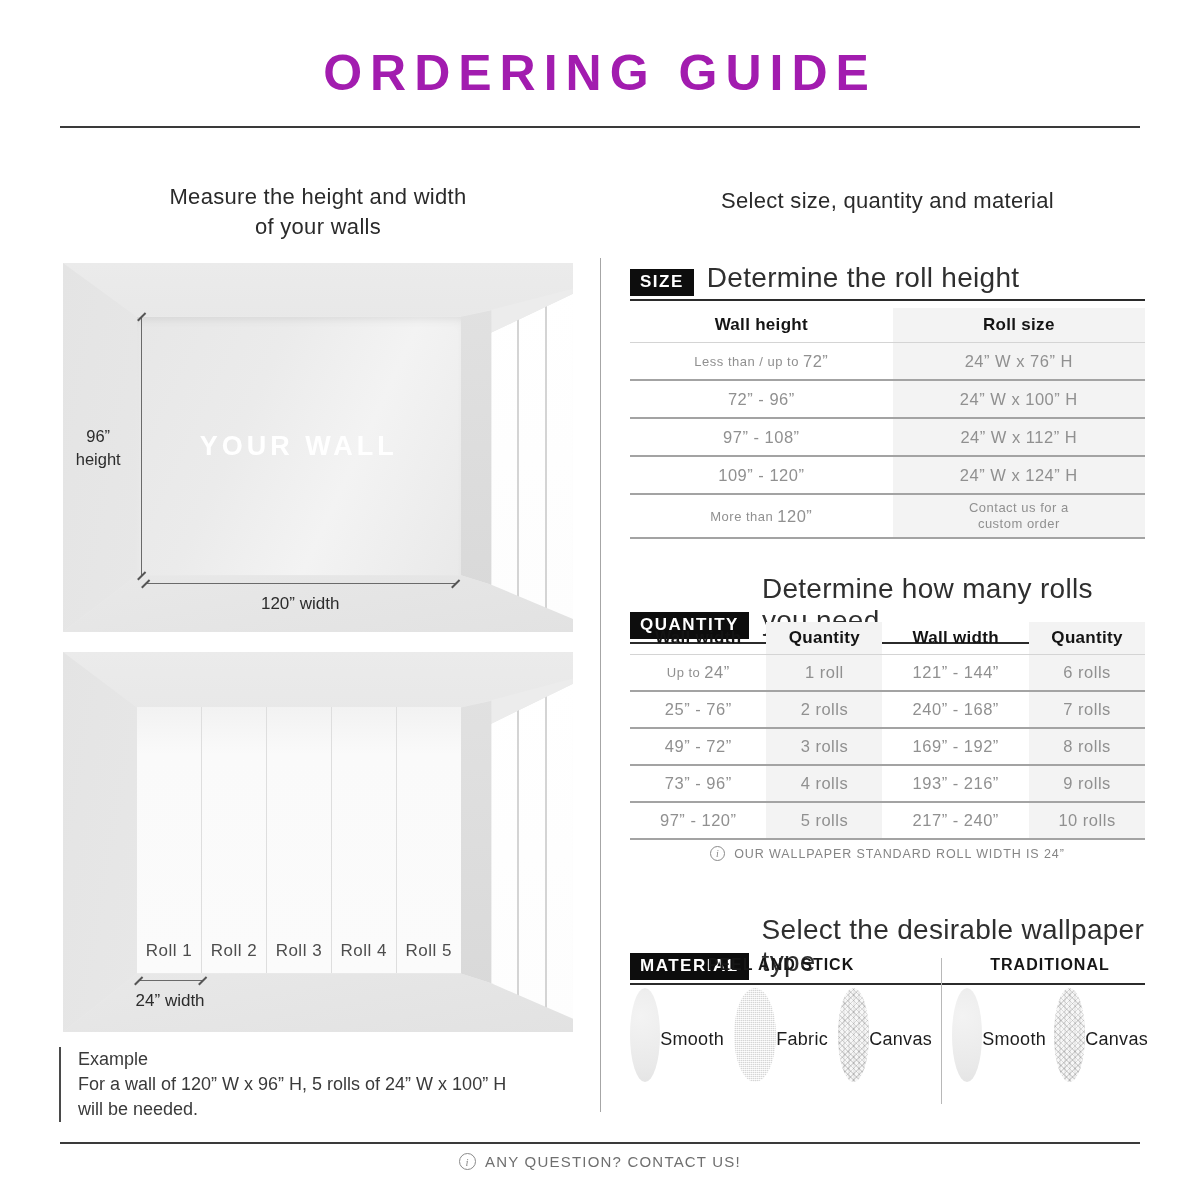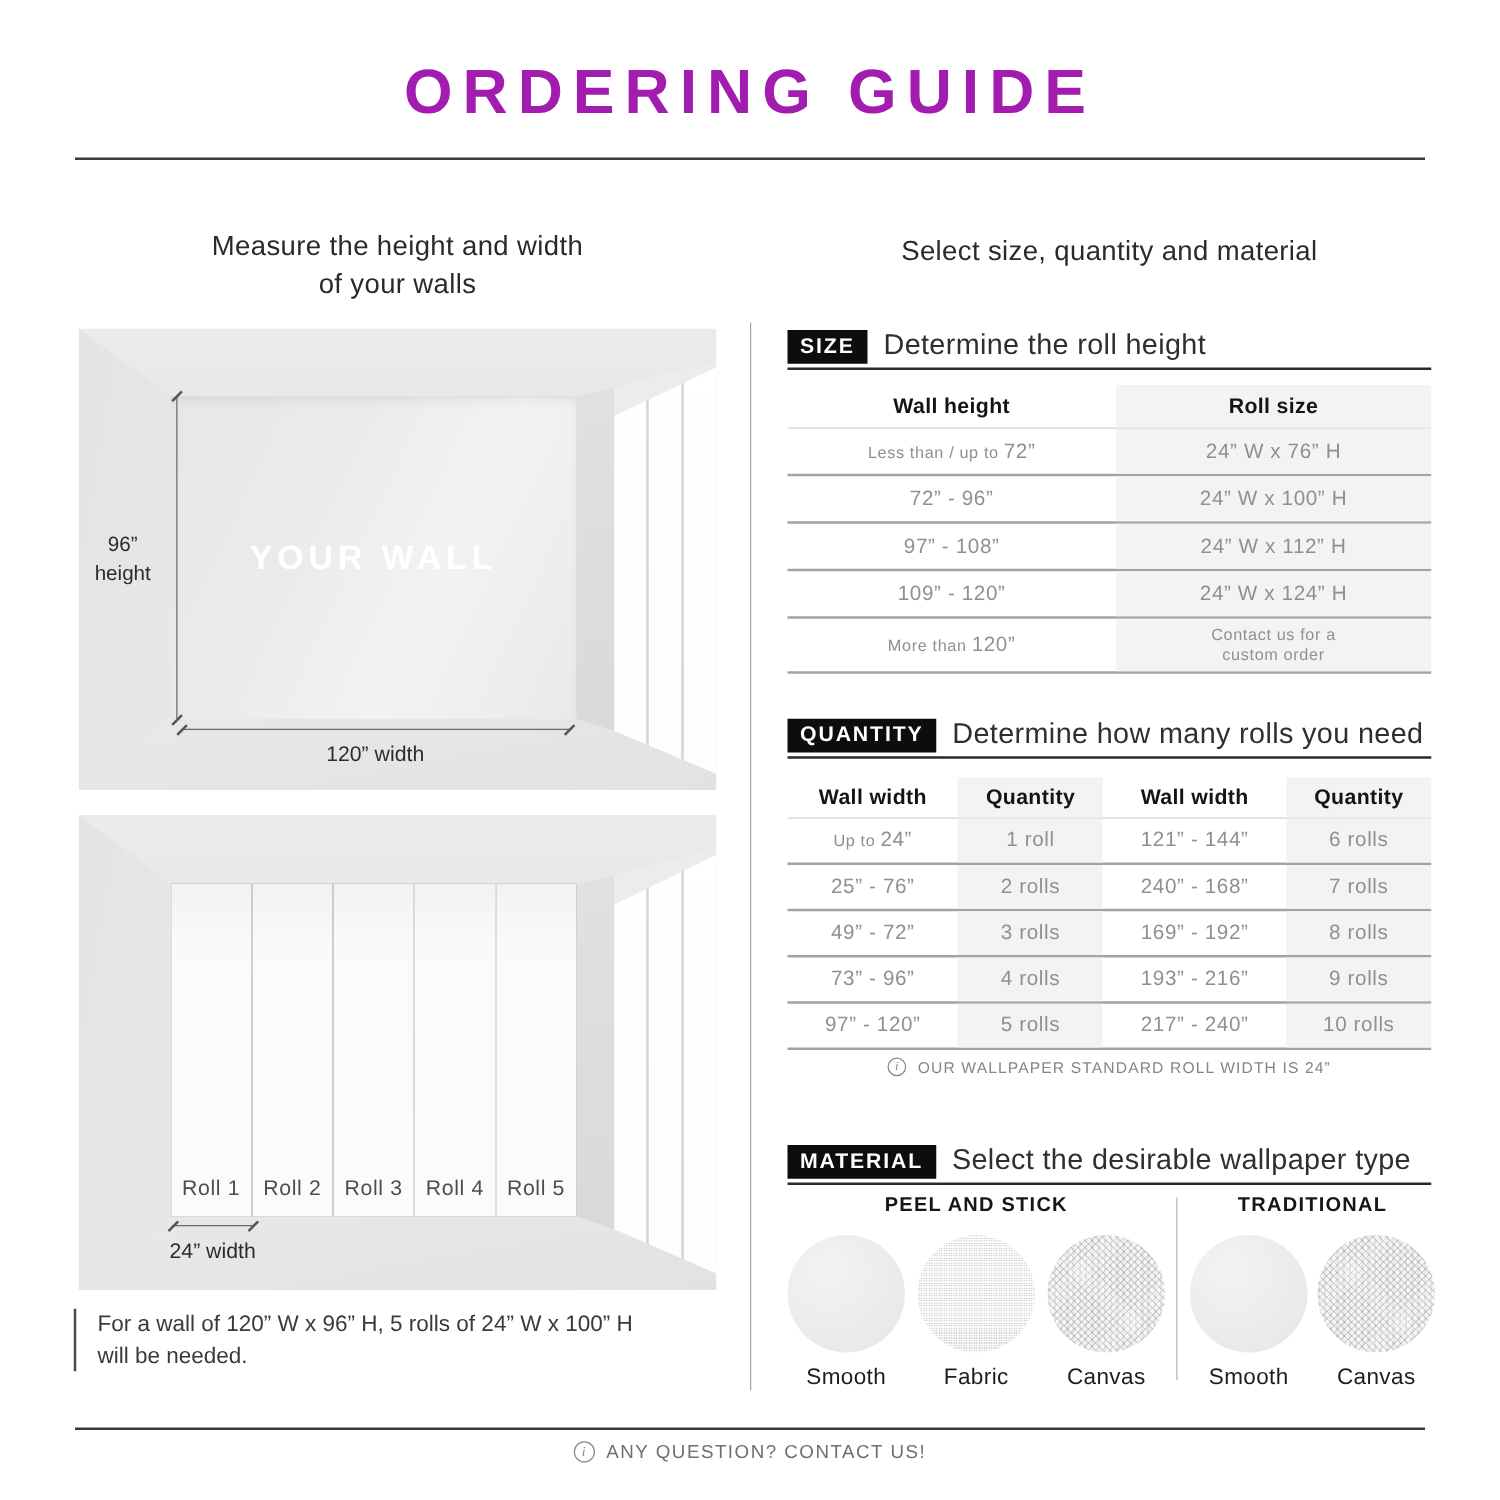--- a/index.html
+++ b/index.html
@@ -32,21 +32,21 @@
   .wall-left{clip-path:polygon(0 0, 14.5% 14.6%, 14.5% 84.6%, 0 100%);
        background:linear-gradient(100deg,#e4e4e4,#ebebeb 55%,#e8e8e8);}
   .wall-return{clip-path:polygon(78% 14.6%, 84% 12.8%, 84% 87.2%, 78% 84.6%);
        background:linear-gradient(180deg,#e2e2e2,#d8d8d8);}
   .floor{clip-path:polygon(0 100%, 14.5% 84.6%, 78% 84.6%, 84% 87.2%, 100% 96.5%, 100% 100%);
        background:linear-gradient(170deg,#f2f2f2 0%,#ebebeb 55%,#e2e2e2 100%);}
   .wall-back{left:14.5%;top:14.6%;width:63.5%;height:70%;
        background:linear-gradient(115deg,#e7e7e7 0%,#ebebeb 35%,#f3f3f3 64%,#e9e9e9 100%);
        box-shadow:inset 0 7px 12px -7px rgba(0,0,0,.12);display:flex;align-items:center;justify-content:center;}
   .wall-text{color:#ffffff;font-size:27px;font-weight:700;letter-spacing:4px;}
-  .rolls{left:14.5%;top:14.6%;width:63.5%;height:70%;display:flex;background:#737373;
+  .rolls{left:14.5%;top:14.6%;width:63.5%;height:70%;display:flex;background:#22c55e;
        box-shadow:inset 0 7px 12px -7px rgba(0,0,0,.12);}
   .roll{flex:1;position:relative;background:linear-gradient(180deg,#f2f2f2 0%,#fafafa 18%,#fbfbfb 100%);border-right:1px solid #dedede;}
   .roll:last-child{border-right:none;}
   .roll-label{position:absolute;bottom:12px;left:0;width:100%;text-align:center;font-size:17px;color:#4d4d4d;letter-spacing:.5px;}
 
   .dim-v{left:15.2%;top:14.6%;width:1px;height:70%;background:#6a6a6a;}
   .dim-h{left:16%;top:86.8%;width:61%;height:1px;background:#6a6a6a;}
   .dim-h2{left:14.7%;top:86.4%;width:12.7%;height:1px;background:#6a6a6a;}
   .tick{position:absolute;width:11px;height:1.5px;background:#555;transform:rotate(-45deg);}
   .dim-v .tick{left:-5px;}
@@ -60,21 +60,21 @@
   
   .example{position:absolute;left:59px;top:1047px;width:520px;border-left:2.5px solid #4a4a4a;
     padding-left:17px;font-size:18px;line-height:25px;color:#3a3a3a;}
 
   
   .sec-head{position:absolute;left:630px;width:515px;display:flex;align-items:flex-end;gap:13px;
     border-bottom:2px solid #2b2b2b;padding-bottom:3px;box-sizing:border-box;}
   .sec-head.size{top:262px;} .sec-head.quantity{top:573px;} .sec-head.material{top:914px;}
   .tag{background:#0d0d0d;color:#ffffff;font-size:17px;font-weight:700;letter-spacing:1.5px;
     padding:3px 10px 4px;line-height:20px;}
-  .sec-title{font-size:23px;color:#2f2f2f;letter-spacing:.3px;padding-bottom:2px;}
+  .sec-title{font-size:28px;color:#2f2f2f;letter-spacing:.3px;padding-bottom:2px;}
 
   
   .dtable{position:absolute;left:630px;width:515px;}
   #size-table{top:308px;} #quantity-table{top:622px;}
   .trow{display:flex;border-bottom:2px solid #a3a3a3;}
   .trow.thead{border-bottom:1px solid #d4d4d4;}
   .cell{display:flex;align-items:center;justify-content:center;text-align:center;gap:4px;}
   #size-table .c1{width:51%;} #size-table .c2{width:49%;}
   #quantity-table .q1{width:26.5%;} #quantity-table .q2{width:22.5%;}
   #quantity-table .q3{width:28.5%;} #quantity-table .q4{width:22.5%;}
@@ -97,21 +97,21 @@
   .footer{position:absolute;left:0;top:1153px;width:100%;display:flex;align-items:center;justify-content:center;gap:9px;
     font-size:15px;color:#6f6f6f;letter-spacing:1.2px;}
   .footer .info-icon{width:17px;height:17px;font-size:11px;}
 
   
   .mat-group{position:absolute;top:956px;}
   .mat-group.g0{left:630px;width:302px;}
   .mat-group.g1{left:952px;width:196px;}
   .mat-title{text-align:center;font-size:16px;font-weight:700;letter-spacing:1px;color:#161616;}
   .swatch-row{display:flex;justify-content:space-between;margin-top:14px;}
-  .swatch{display:flex;flex-direction:column;align-items:center;width:94px;}
+  .swatch{display:flex;flex-direction:row;align-items:center;width:94px;}
   .circle{width:94px;height:94px;border-radius:50%;}
   .tex-smooth{background:radial-gradient(circle at 35% 30%,#f3f3f3,#e9e9e9 75%,#e4e4e4);}
   .tex-fabric{background-color:#ededed;
     background-image:repeating-linear-gradient(0deg,rgba(255,255,255,.7) 0 1px,rgba(0,0,0,.05) 1px 2px),
                      repeating-linear-gradient(90deg,rgba(255,255,255,.7) 0 1px,rgba(0,0,0,.05) 1px 2px);}
   .tex-canvas{background-color:#f7f7f7;
     background-image:repeating-linear-gradient(45deg,rgba(0,0,0,.12) 0 1px,transparent 1px 4px),
                      repeating-linear-gradient(-45deg,rgba(0,0,0,.12) 0 1px,transparent 1px 4px),
                      repeating-linear-gradient(90deg,rgba(0,0,0,.05) 0 2px,transparent 2px 5px);}
   .swatch-label{margin-top:9px;font-size:18px;color:#1d1d1d;letter-spacing:.3px;}
@@ -188,20 +188,21 @@
         </div>
       </div>
     <div class="dim-h2">
       <span class="tick t1"></span>
       <span class="tick t2"></span>
     </div>
     <div class="width-label2">24” width</div>
   </div>
 
   <div class="example">
+    <div>Example</div>
     <div>For a wall of 120” W x 96” H, 5 rolls of 24” W x 100” H</div>
     <div>will be needed.</div>
   </div>
 
   <div class="sec-head size">
     <span class="tag">SIZE</span>
     <span class="sec-title">Determine the roll height</span>
   </div>
   <div class="dtable" id="size-table">
       <div class="trow thead">

